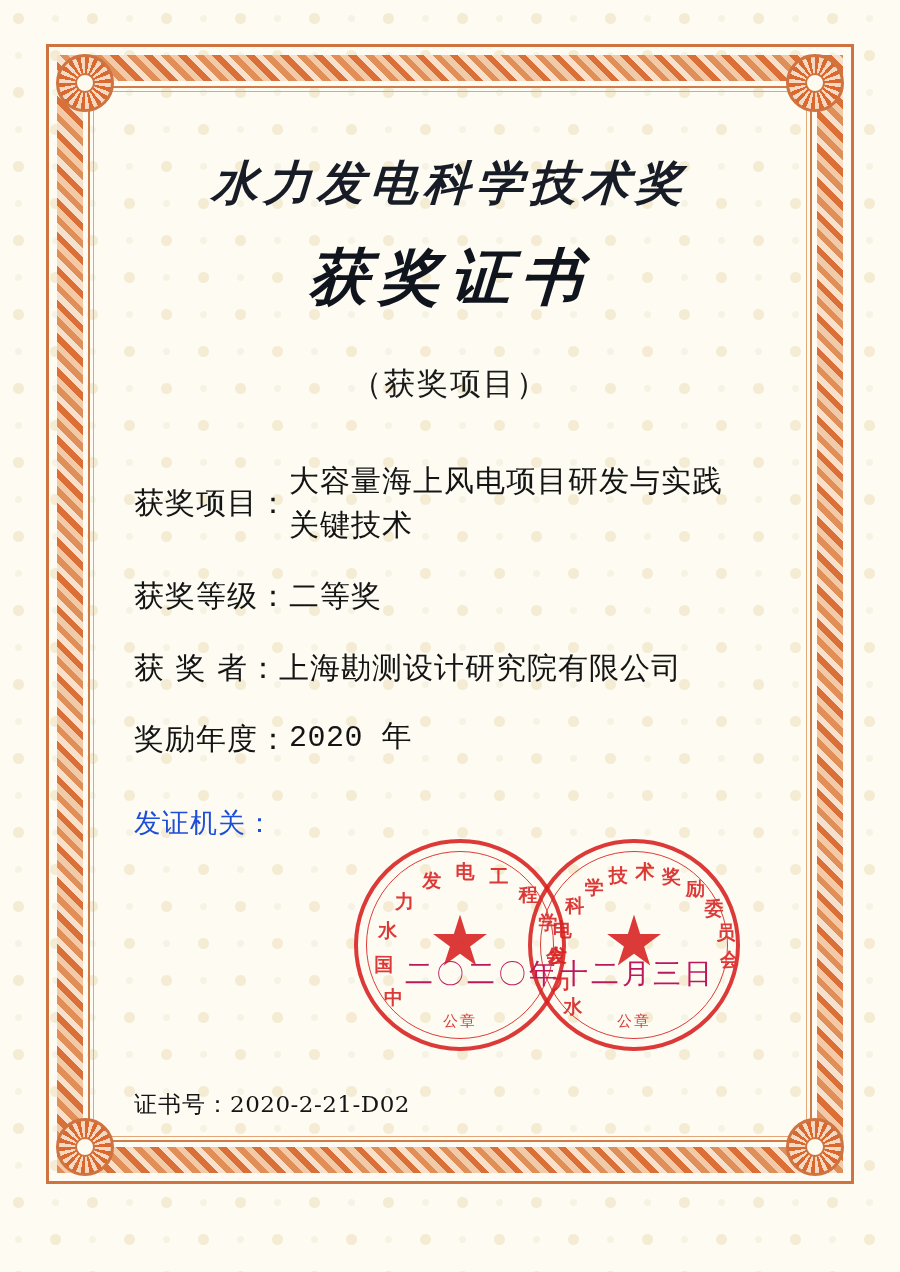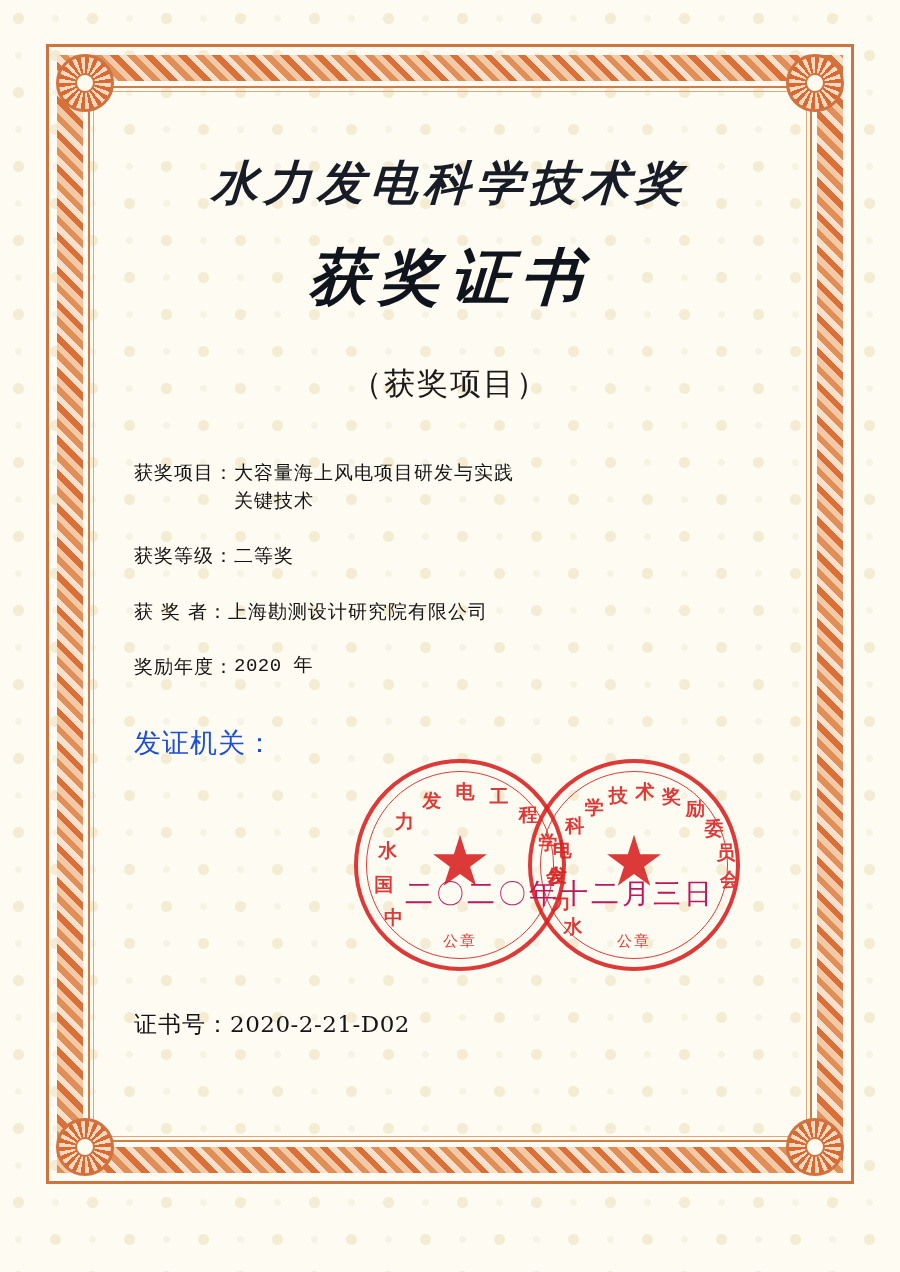--- a/index.html
+++ b/index.html
@@ -141,23 +141,23 @@
     margin-top: 44px;
     letter-spacing: 2px;
   }
 
   .fields {
     margin-top: 54px;
     padding-left: 24px;
   }
   .field-row {
     display: flex;
-    align-items: flex-start;
+    align-items: center;
     margin-bottom: 28px;
-    font-size: 19px;
+    font-size: 30px;
     color: #141414;
     line-height: 1.45;
   }
   .field-label {
     flex: 0 0 auto;
     white-space: pre;
     letter-spacing: 1px;
   }
   .field-value {
     flex: 1 1 auto;

